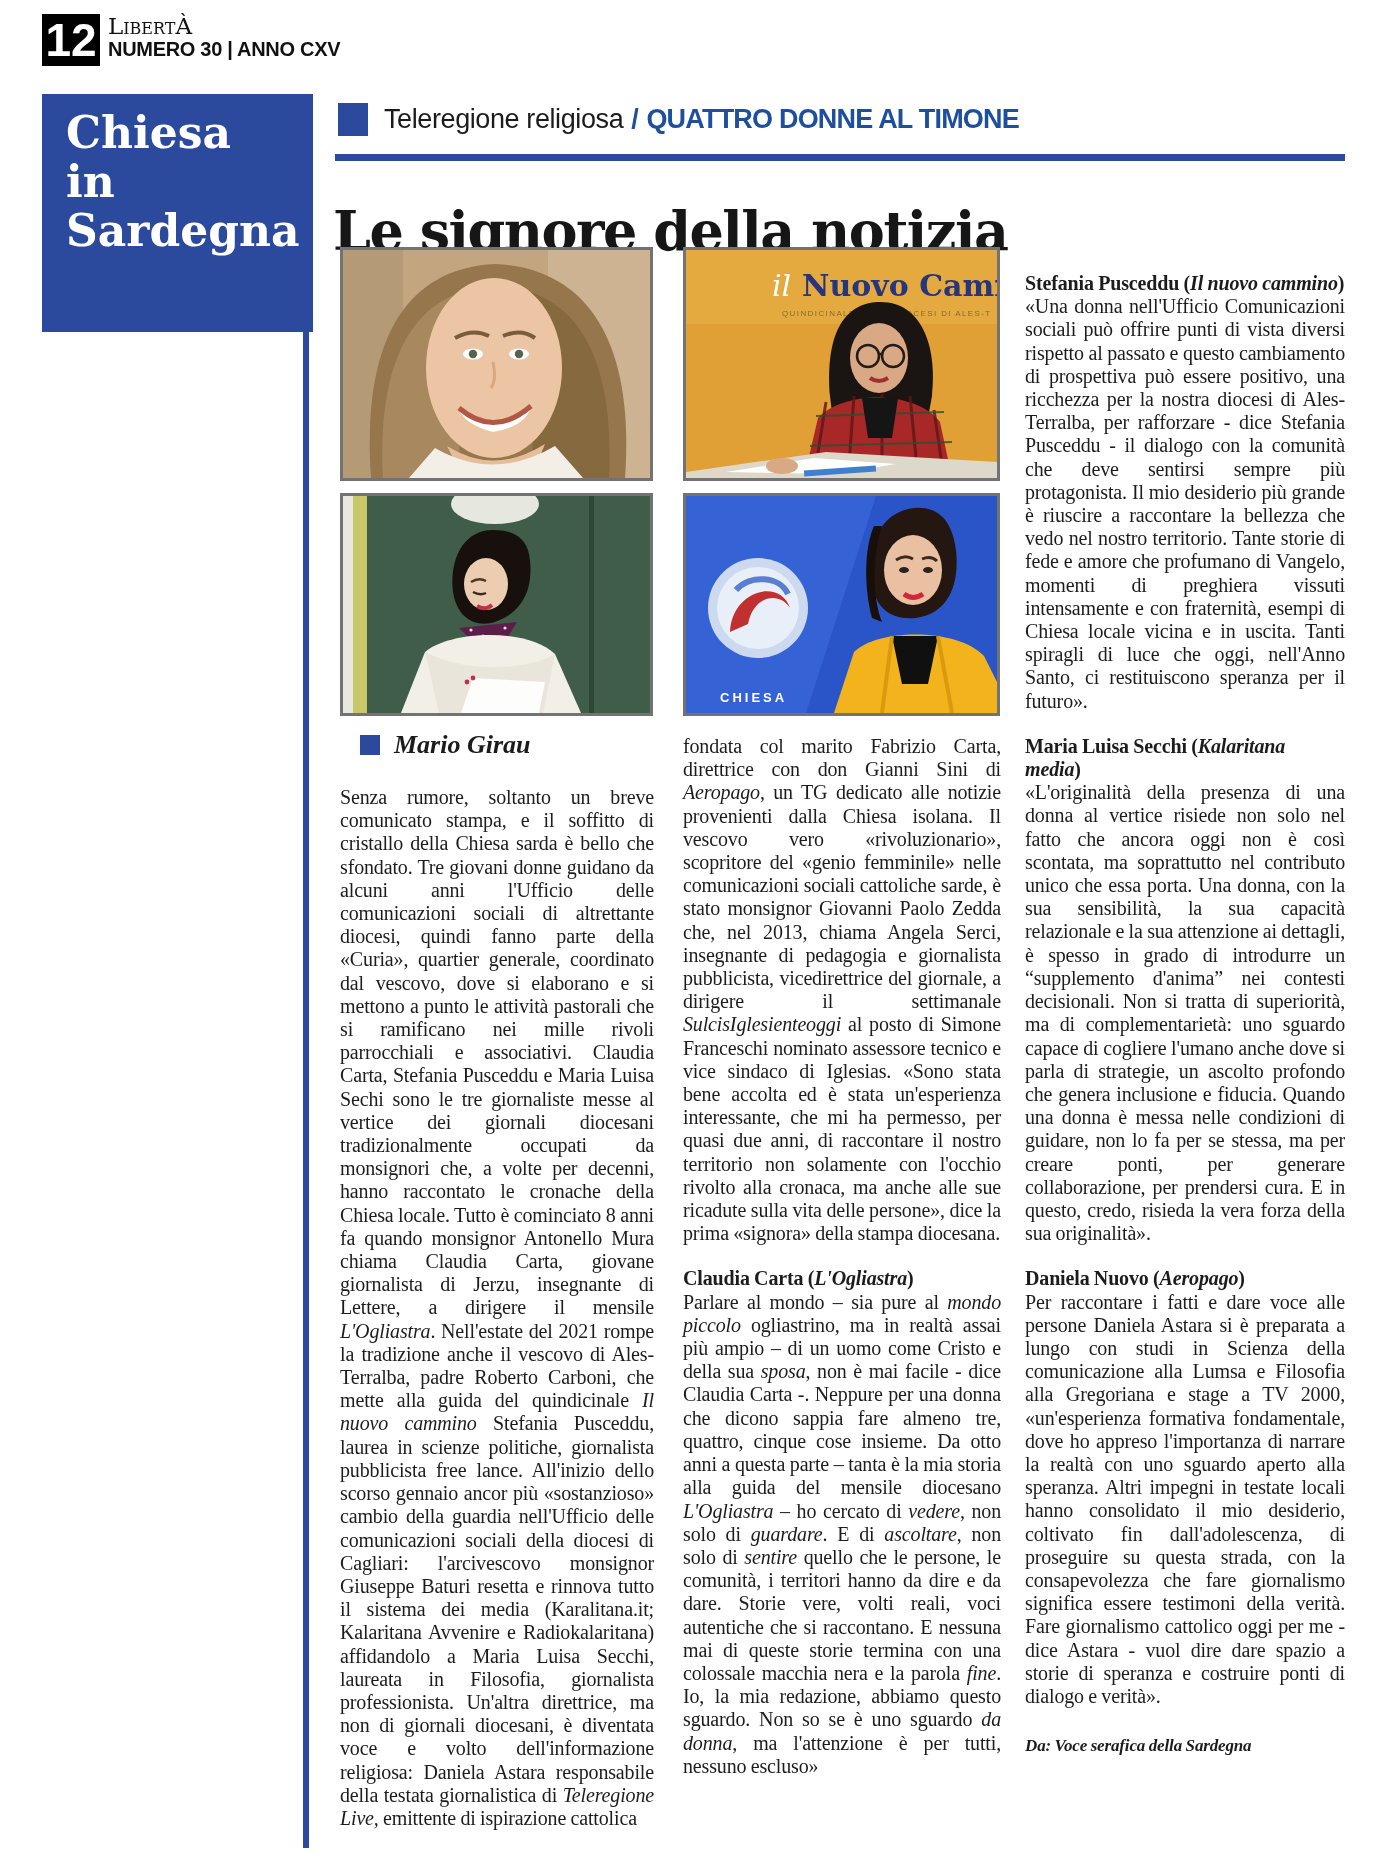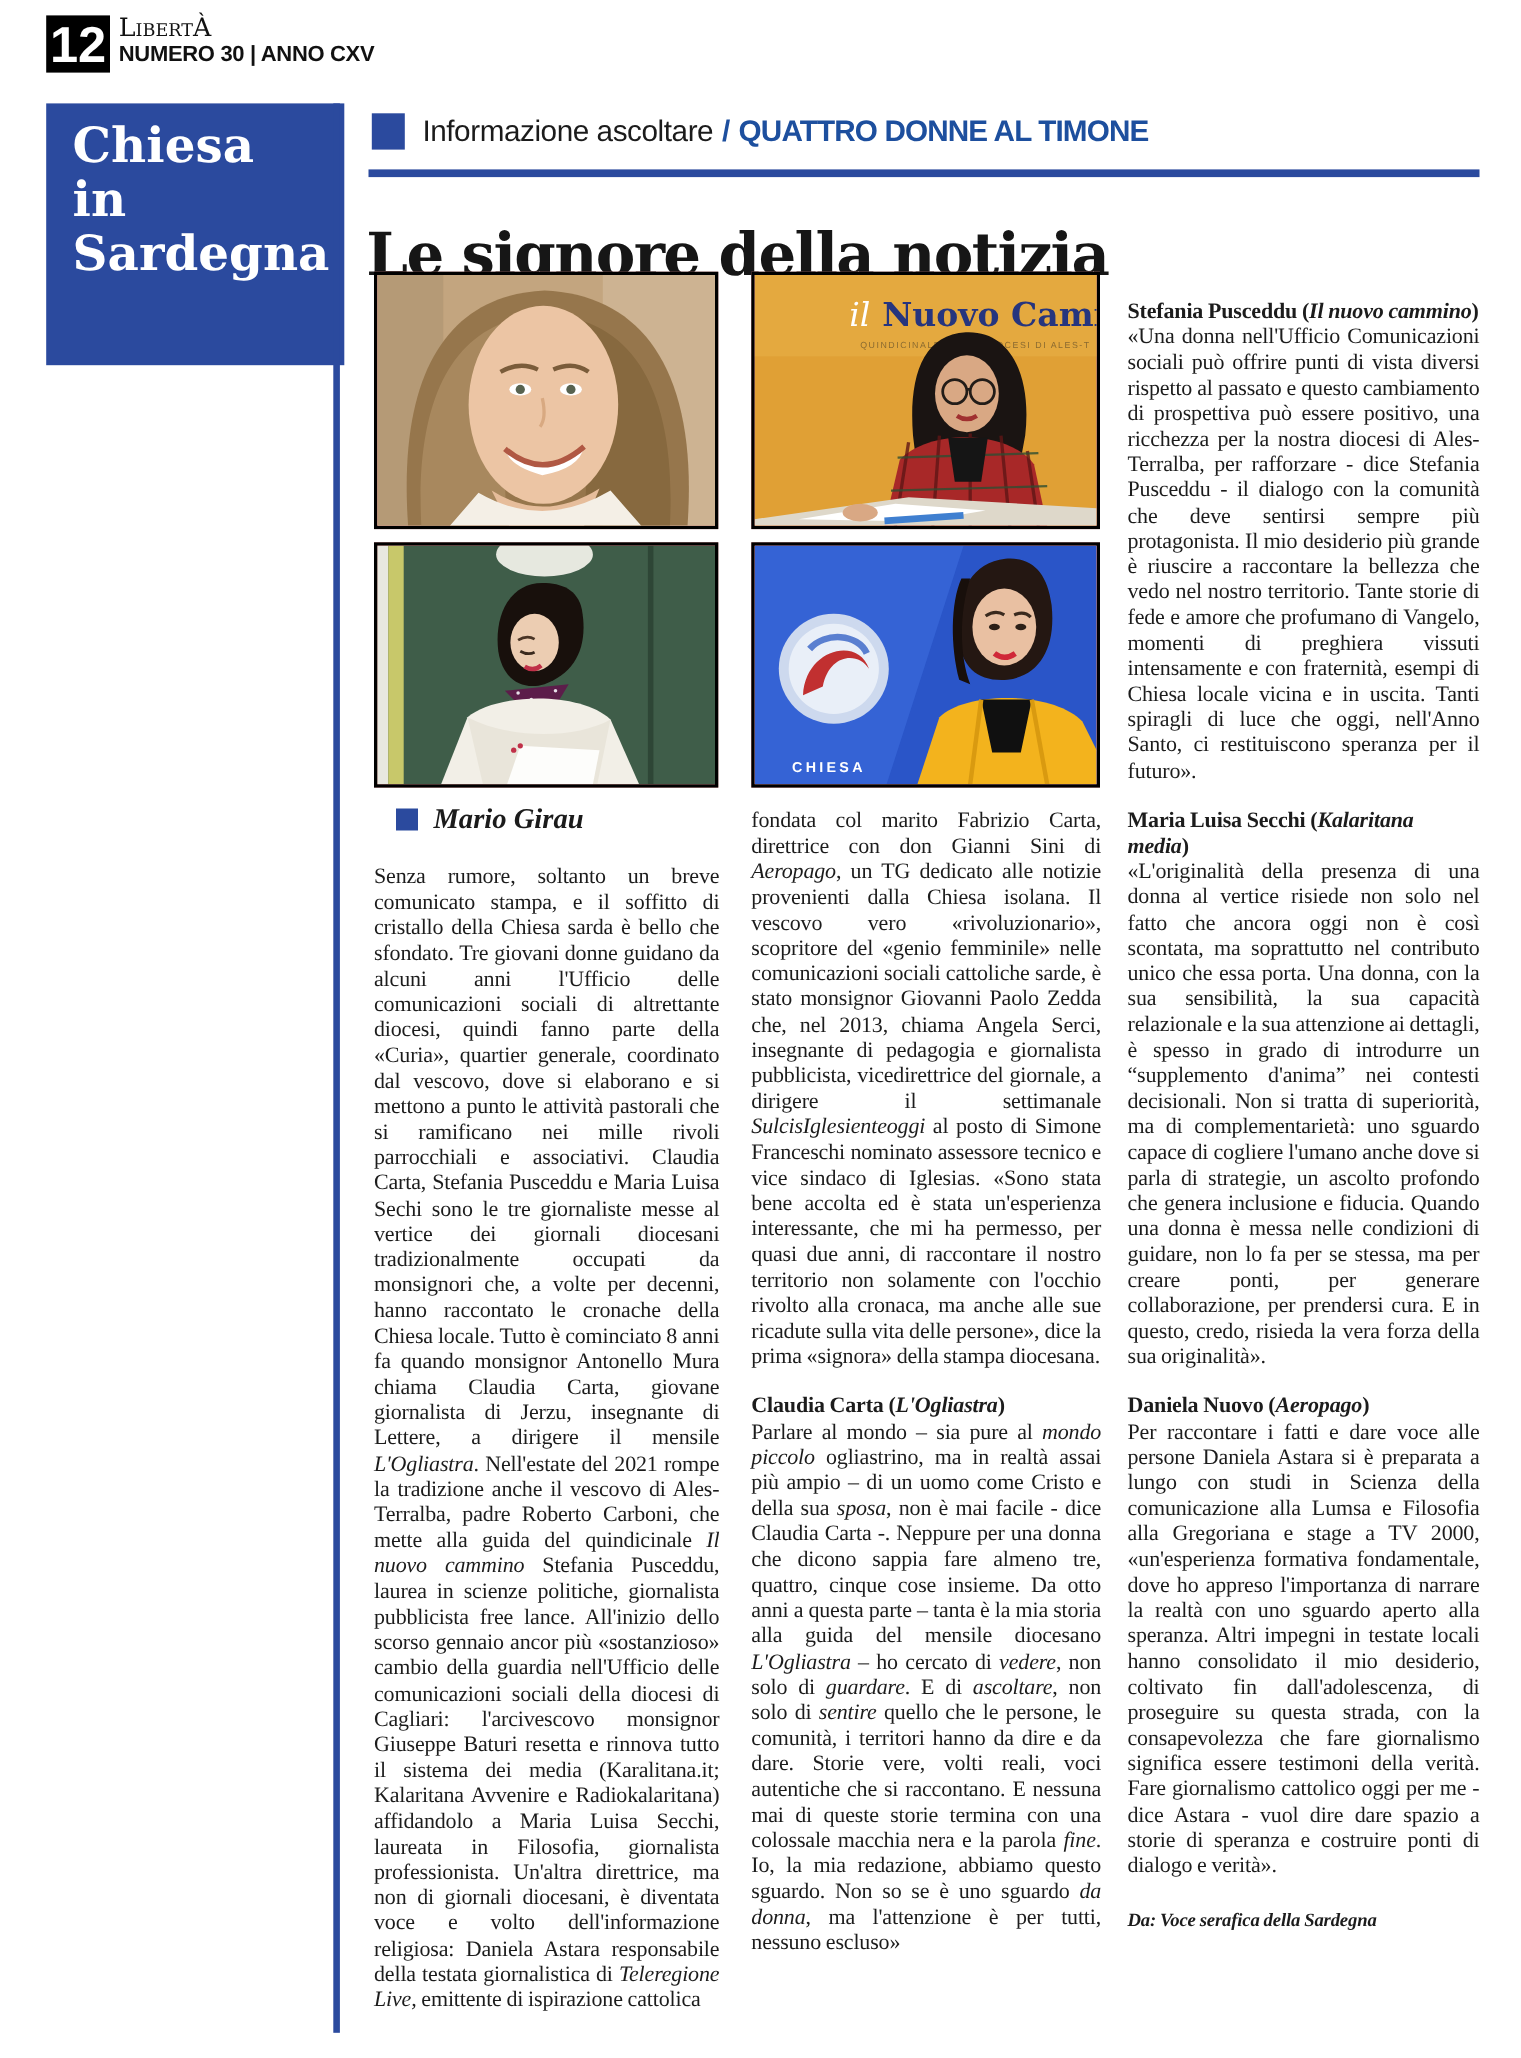--- a/index.html
+++ b/index.html
@@ -46,21 +46,21 @@
   .kicker .topic{color:#1d4f9e;font-weight:bold;letter-spacing:-0.8px;}
   .kicker-rule{
     position:absolute;left:335px;top:154px;width:1010px;height:7px;background:#2b4a9e;
   }
   .headline{
     position:absolute;left:333px;top:164px;width:1000px;
     font-family:"DejaVu Serif",serif;font-weight:bold;font-size:54px;
     letter-spacing:-1.5px;color:#161616;line-height:62px;
   }
   
-  .photo{position:absolute;border:3px solid #000000;background:#fca5a5;overflow:hidden;}
+  .photo{position:absolute;border:3px solid #737373;background:#c4b5fd;overflow:hidden;}
   .photo svg{display:block;}
   .ph1{left:340px;top:247px;width:307px;height:228px;}
   .ph2{left:683px;top:247px;width:311px;height:228px;}
   .ph3{left:340px;top:493px;width:307px;height:217px;}
   .ph4{left:683px;top:493px;width:311px;height:217px;}
   
   .byline{position:absolute;left:340px;top:730px;display:flex;align-items:center;padding-left:20px;}
   .byline .sq{width:20px;height:20px;background:#2b4a9e;margin-right:14px;}
   .byline .name{
     font-family:"Liberation Serif",serif;font-style:italic;font-weight:bold;
@@ -98,21 +98,21 @@
 
   <div class="section-box">
     <div class="label">Chiesa
 in
 Sardegna</div>
   </div>
   <div class="vrule"></div>
 
   <div class="kicker">
     <span class="sq"></span>
-    <span class="section">Informazione ascoltare</span>
+    <span class="section">Teleregione religiosa</span>
     <span class="sep">/</span>
     <span class="topic">QUATTRO DONNE AL TIMONE</span>
   </div>
   <div class="kicker-rule"></div>
 
   <h1 class="headline">Le signore della notizia</h1>
 
   <div class="photo ph1">
     <svg width="307" height="228" viewBox="0 0 307 228">
       <rect x="0" y="0" width="307" height="228" fill="#c3a57f"></rect>

